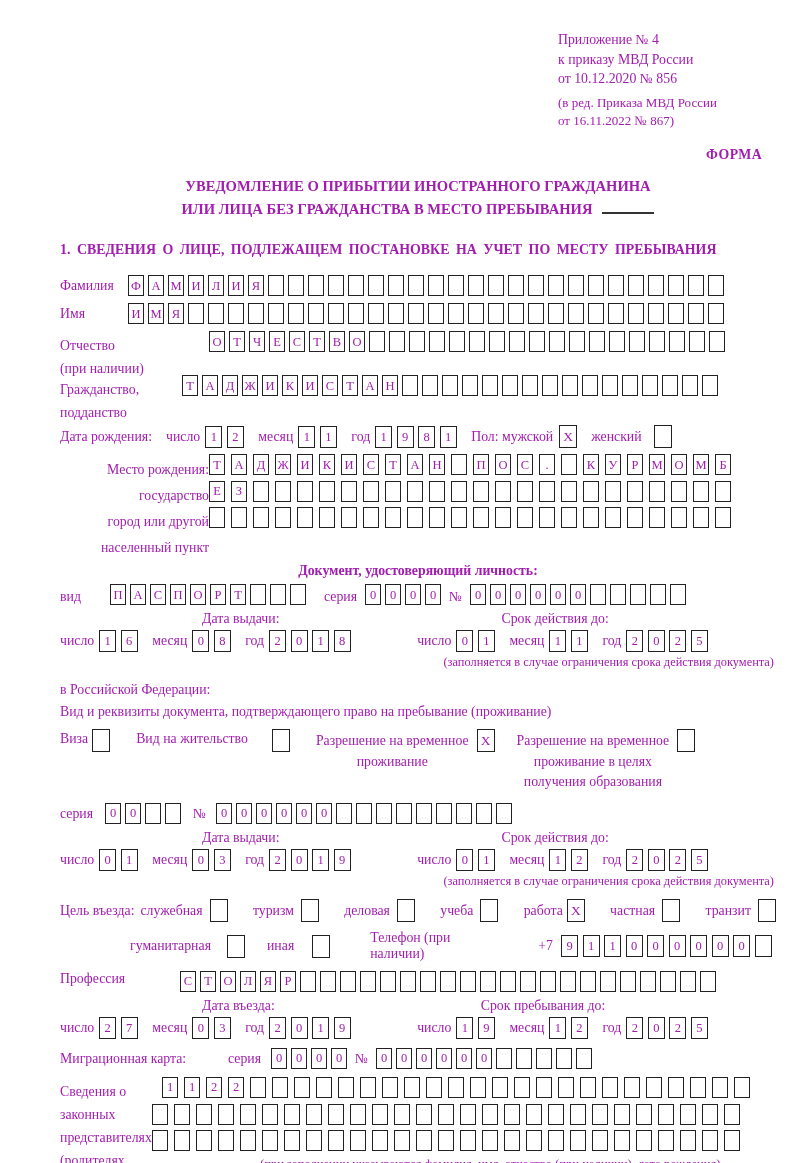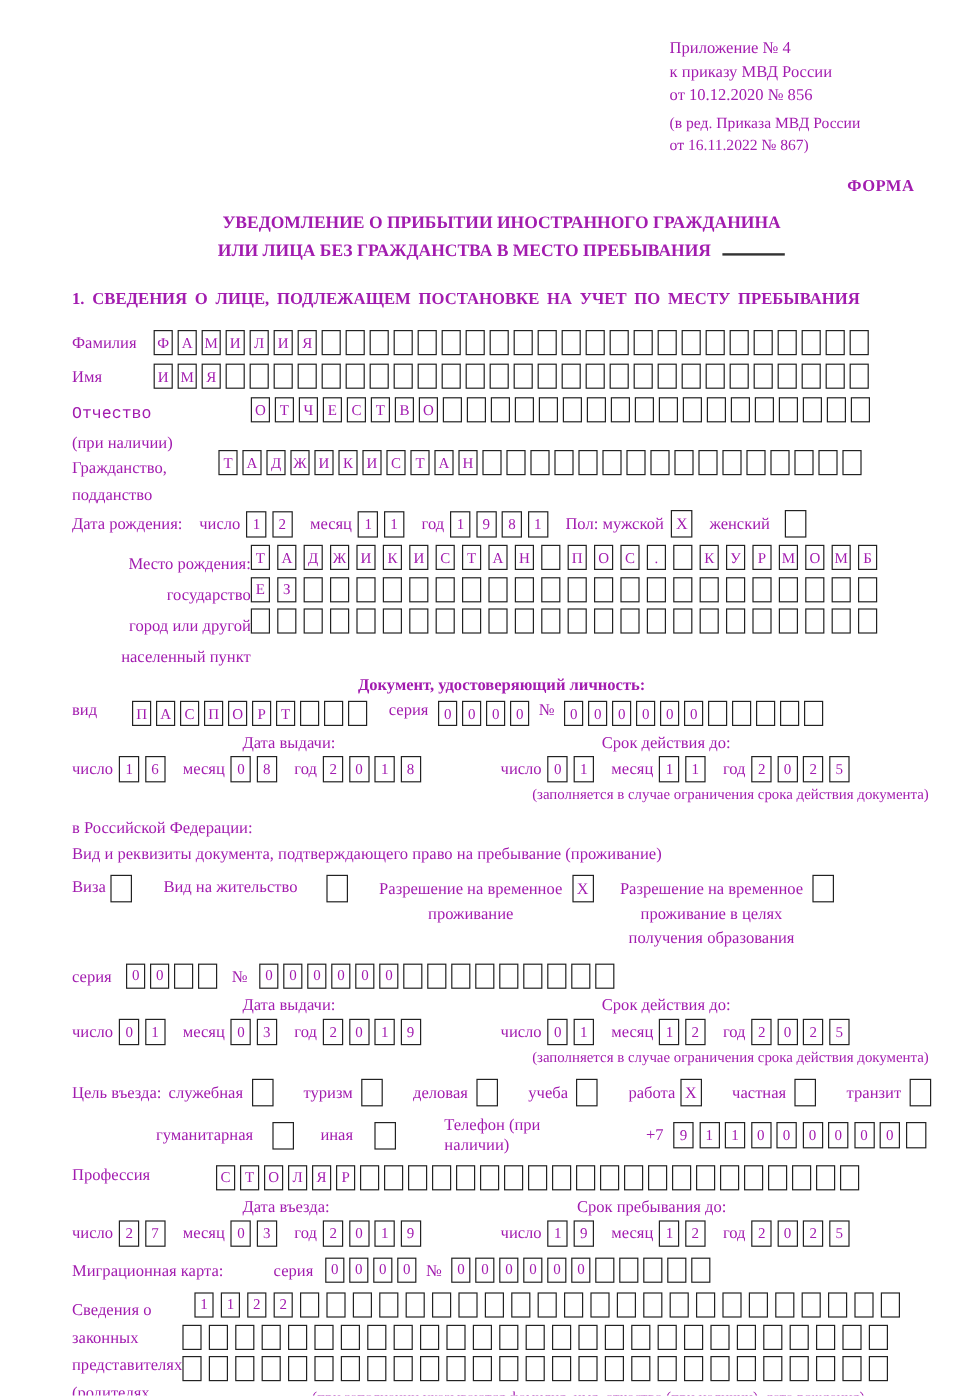--- a/index.html
+++ b/index.html
@@ -145,21 +145,21 @@
         <span class="bx"></span>
         <span class="bx"></span>
         <span class="bx"></span>
         <span class="bx"></span>
         <span class="bx"></span>
       </span>
   </div>
 
   <div class="frow">
     <span class="flabel w147 lblcol">
-      <div style="line-height:23px;font-family:Liberation Mono, monospace;">Отчество</div>
+      <div style="line-height:23px;">Отчество</div>
       <div style="line-height:23px;">(при наличии)</div>
     </span>
     <span class="boxes">
         <span class="bx">О</span>
         <span class="bx">Т</span>
         <span class="bx">Ч</span>
         <span class="bx">Е</span>
         <span class="bx">С</span>
         <span class="bx">Т</span>
         <span class="bx">В</span>
@@ -332,21 +332,21 @@
           <span class="bx"></span>
           <span class="bx"></span>
           <span class="bx"></span>
           <span class="bx"></span>
         </div>
     </span>
   </div>
 
   <div style="text-align:center;font-weight:bold;margin-top:2px;">Документ, удостоверяющий личность:</div>
 
-  <div class="frow" style="margin-top:5px;align-items:flex-start;">
+  <div class="frow" style="margin-top:5px;align-items:flex-end;">
     <span class="flabel w48" style="padding-top:0;">вид</span>
     <span class="boxes">
         <span class="bx">П</span>
         <span class="bx">А</span>
         <span class="bx">С</span>
         <span class="bx">П</span>
         <span class="bx">О</span>
         <span class="bx">Р</span>
         <span class="bx">Т</span>
         <span class="bx"></span>

